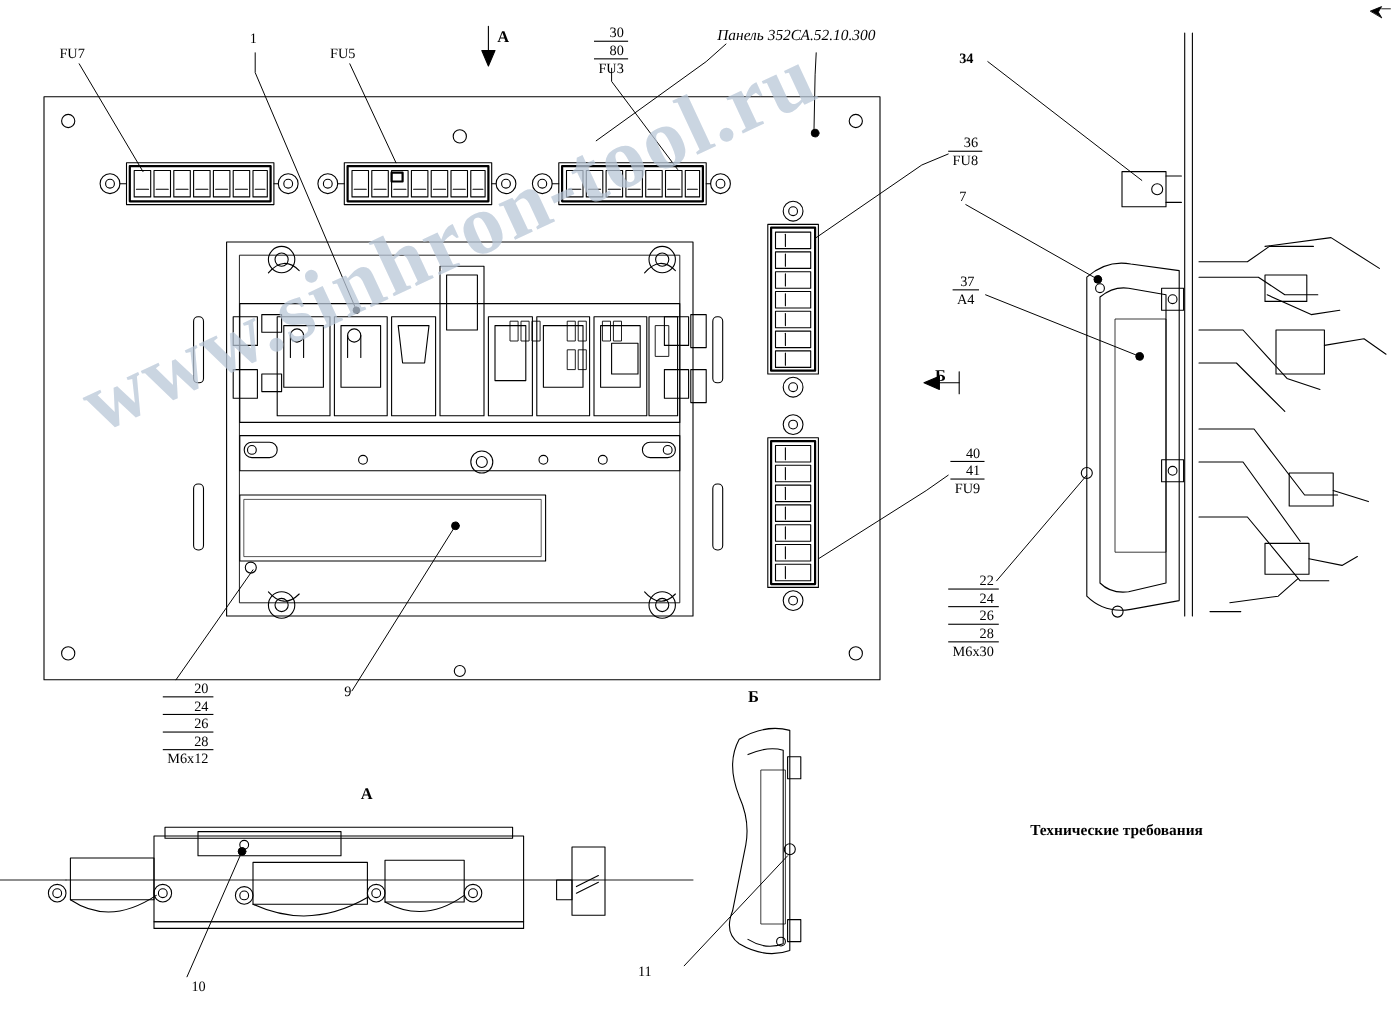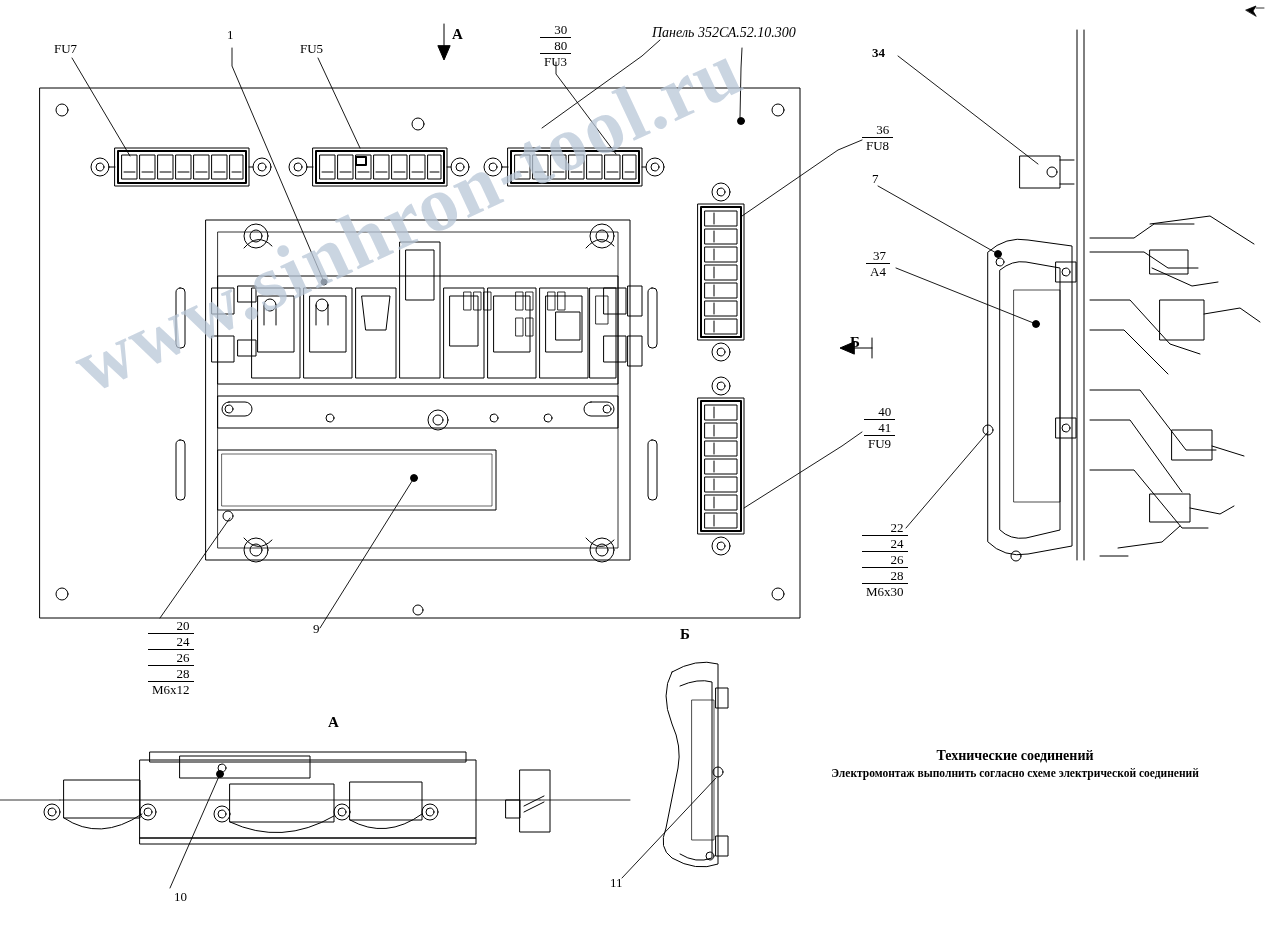--- a/index.html
+++ b/index.html
@@ -458,20 +458,19 @@
   </div>
 
   <div class="lbl" style="left:313px;top:622px;">9</div>
 
   <div class="lbl big bold" style="left:680px;top:628px;">Б</div>
 
   <div class="lbl big bold" style="left:328px;top:716px;">А</div>
 
   <div class="lbl" style="left:158px;top:890px;margin-left:16px;">10</div>
 
-  <div class="lbl" style="left:610px;top:876px;">11</div>
+  <div class="lbl" style="left:580px;top:876px;">11</div>
 
   <div class="tt" style="left:780px;top:748px;width:470px;">
-    <div class="h">Технические соединений</div>
-    <div>Электромонтаж выполнить согласно схеме электрической соединений</div>
+    <div class="h">Технические требования</div>
   </div>
 
 </div>
 
 </body></html>

